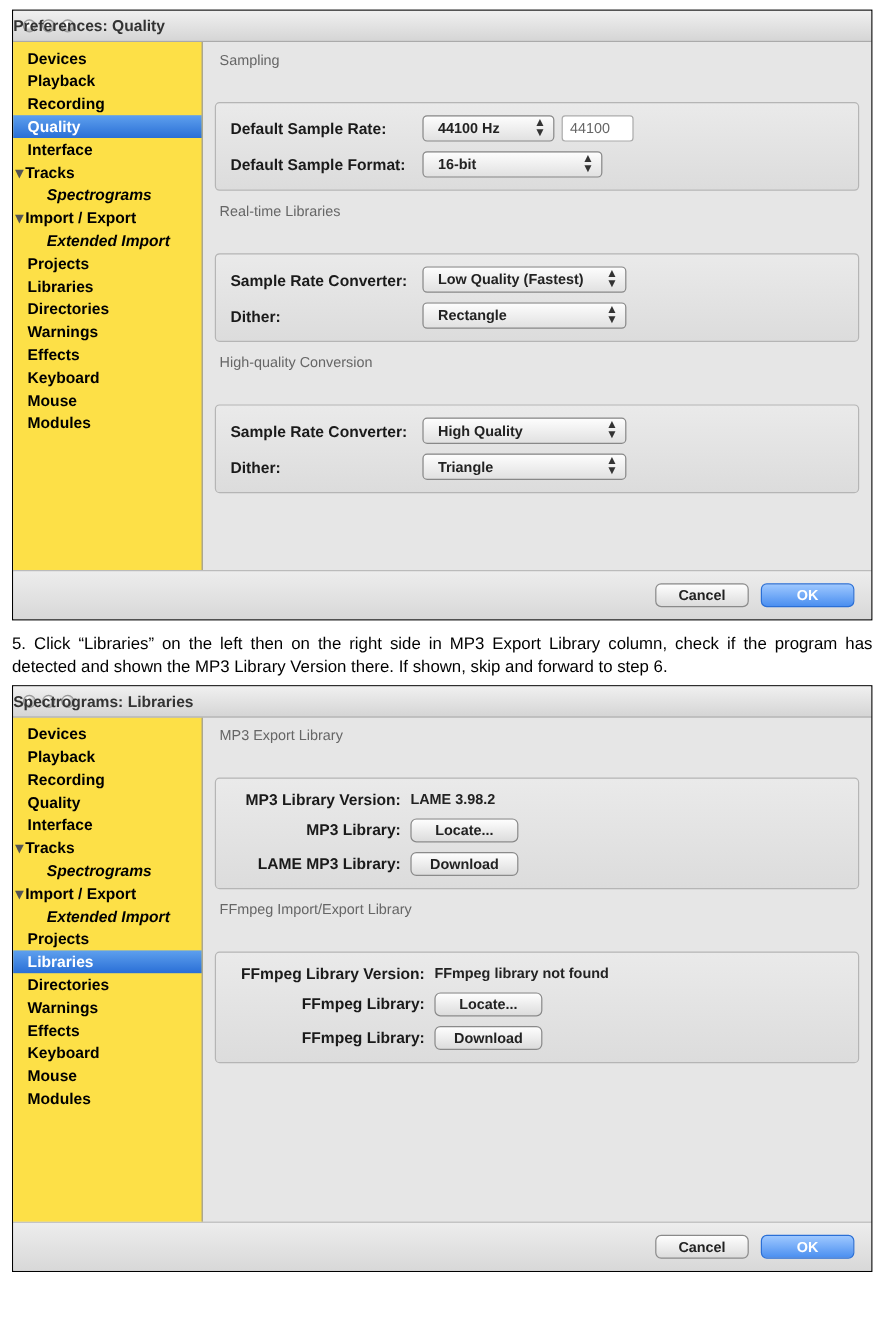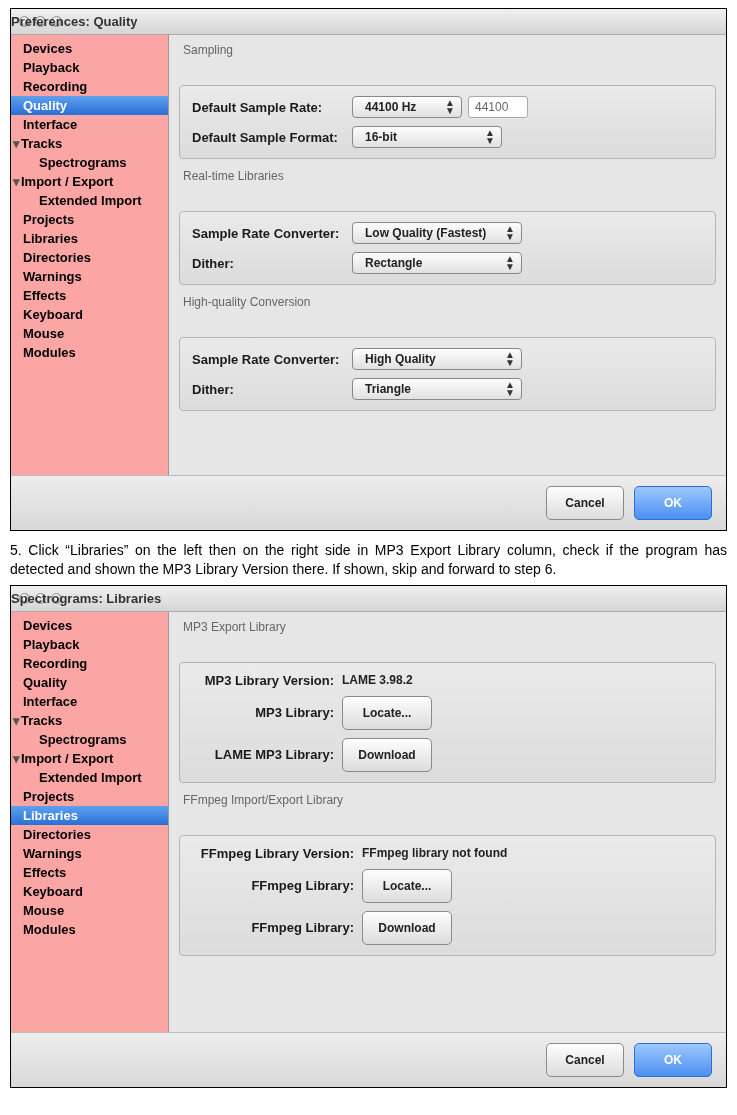--- a/index.html
+++ b/index.html
@@ -5,36 +5,36 @@
   * { box-sizing: border-box; margin: 0; padding: 0; }
   body { font-family: Arial, Helvetica, sans-serif; font-size: 14px; background: #fff; color: #000; width: 737px; }
   .page { padding: 8px 10px 30px 10px; }
   .instruction { line-height: 1.35; margin-bottom: 6px; text-align: justify; }
   .win { border: 1px solid #000; background: #e6e6e6; margin-bottom: 10px; }
   .titlebar { height: 26px; display: flex; align-items: center; position: relative; background: linear-gradient(#f0f0f0,#d5d5d5); border-bottom: 1px solid #aaa; }
   .traffic { display: flex; gap: 5px; padding-left: 8px; }
   .dot { width: 11px; height: 11px; border-radius: 50%; border: 1px solid #999; background: radial-gradient(circle at 40% 35%, #fff 0 20%, rgba(0,0,0,0) 60%), #bbb; }
   .wintitle { position: absolute; left: 0; right: 0; text-align: left; font-weight: bold; font-size: 13px; color: #333; }
   .body { display: flex; min-height: 440px; background: #e6e6e6; }
-  .sidebar { width: 158px; background: #fca5a5; border-right: 1px solid #999; padding: 4px 0; font-size: 13px; font-weight: bold; color: #000; }
+  .sidebar { width: 158px; background: #fde047; border-right: 1px solid #999; padding: 4px 0; font-size: 13px; font-weight: bold; color: #000; }
   .sidebar-item { padding: 2px 6px 2px 12px; cursor: default; white-space: nowrap; }
-  .sidebar-item.indent { padding-left: 28px; }
+  .sidebar-item.indent { padding-left: 28px; font-style: italic; }
   .sidebar-item .arrow { display: inline-block; width: 8px; margin-left: -10px; color: #555; }
   .sidebar-item.selected { background: linear-gradient(#5ea0ee,#2a6fd6); color: #fff; }
   .main { flex: 1; padding: 6px 10px 10px 10px; position: relative; }
   .group-label { font-size: 12px; color: #666; margin: 2px 0 2px 4px; }
   .group { border: 1px solid #b5b5b5; border-radius: 4px; background: linear-gradient(#eaeaea,#dcdcdc); padding: 10px 12px; margin-bottom: 10px; margin-top: 28px; }
   .row { display: flex; align-items: center; margin-bottom: 8px; }
   .row:last-child { margin-bottom: 0; }
   .label { width: 160px; font-weight: bold; font-size: 13px; text-align: left; color: #1a1a1a; }
   .label.right { text-align: right; padding-right: 8px; }
   .select { display: inline-flex; align-items: center; justify-content: space-between; height: 22px; min-width: 110px; border: 1px solid #888; border-radius: 4px; background: linear-gradient(#fdfdfd,#e1e1e1); padding: 0 6px 0 12px; font-weight: bold; font-size: 12px; color: #222; }
   .select .chev { font-size: 10px; line-height: 8px; color: #333; margin-left: 8px; }
   .txt { height: 22px; border: 1px solid #aaa; background: #fff; border-radius: 3px; padding: 0 6px; font-size: 12px; color: #666; display: inline-flex; align-items: center; margin-left: 6px; }
-  .btn { display: inline-flex; align-items: center; justify-content: center; height: 34px; min-width: 78px; border: 1px solid #8a8a8a; border-radius: 5px; background: linear-gradient(#fefefe,#dcdcdc); font-weight: bold; font-size: 12px; color: #222; }
+  .btn { display: inline-flex; align-items: center; justify-content: center; height: 20px; min-width: 78px; border: 1px solid #8a8a8a; border-radius: 5px; background: linear-gradient(#fefefe,#dcdcdc); font-weight: bold; font-size: 12px; color: #222; }
   .btn.primary { background: linear-gradient(#9ec8ff,#4b8ff0); border-color: #2a6fd6; color: #fff; }
   .footer { display: flex; justify-content: flex-end; gap: 10px; padding: 10px 14px; border-top: 1px solid #bbb; background: linear-gradient(#ededed,#d8d8d8); }
   .value-text { font-size: 12px; font-weight: bold; color: #222; }
 </style>
 </head>
 <body>
 
 <div class="page">
 
 

